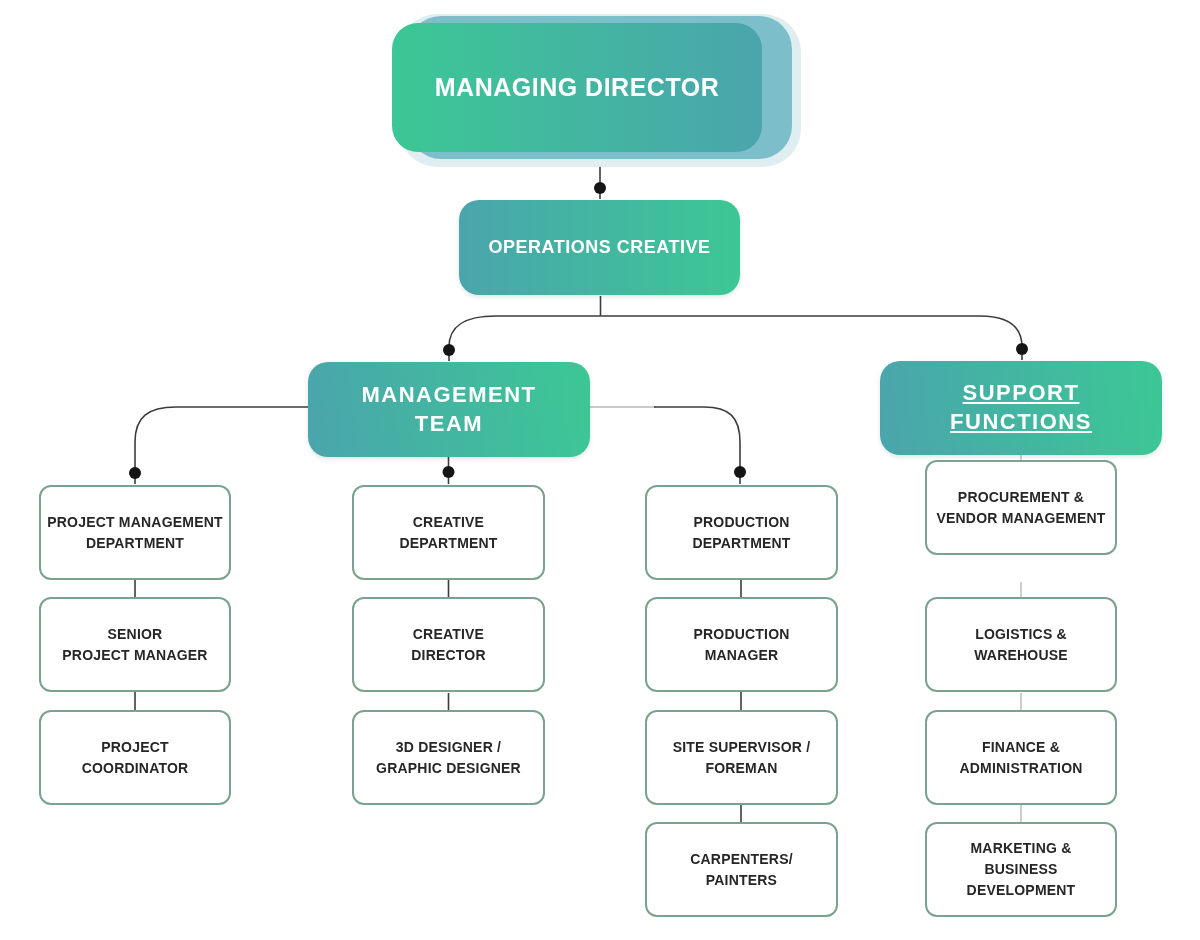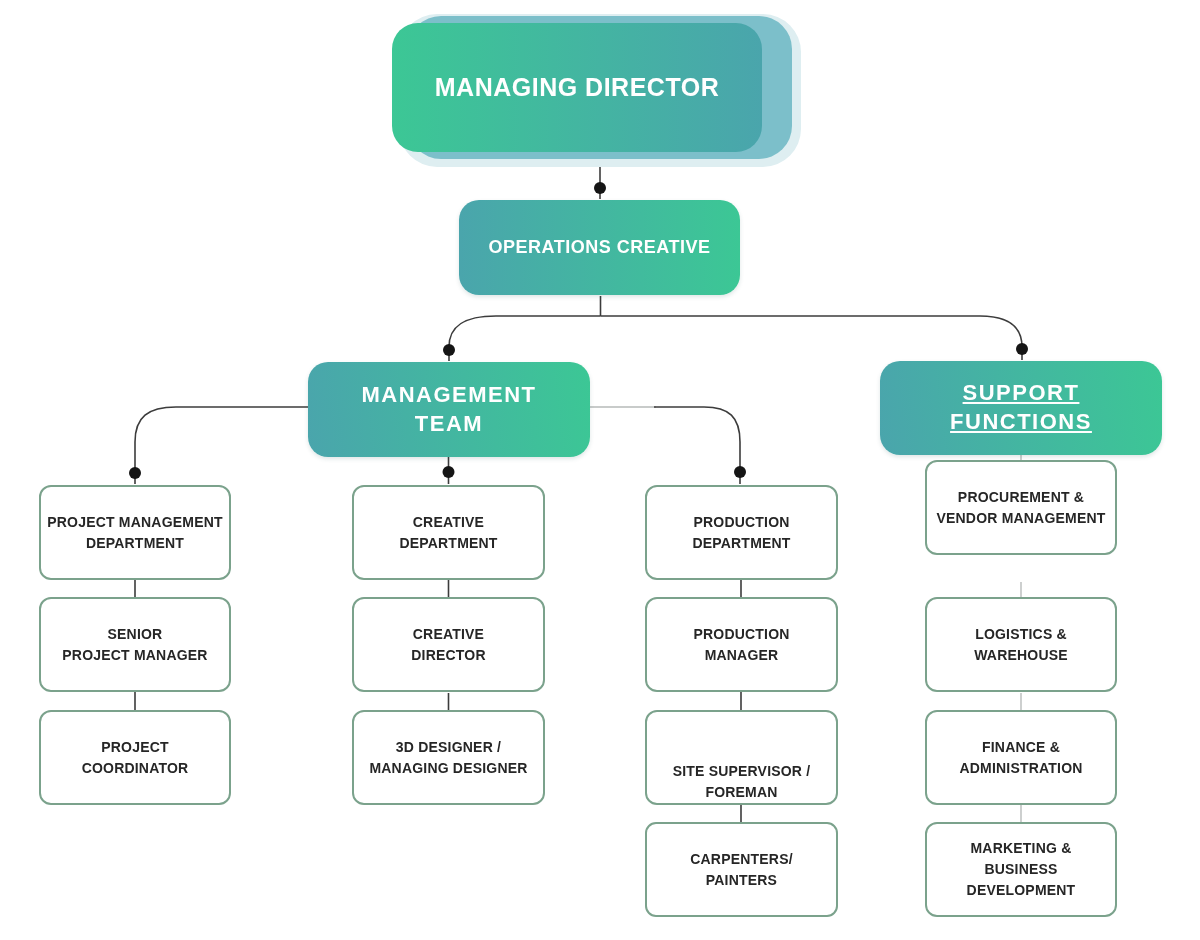--- a/index.html
+++ b/index.html
@@ -115,36 +115,36 @@
   <div class="leaf" style="left:352px;top:485px;width:193px;">
     <span class="label">CREATIVE
 DEPARTMENT</span>
   </div>
   <div class="leaf" style="left:352px;top:597px;width:193px;">
     <span class="label">CREATIVE
 DIRECTOR</span>
   </div>
   <div class="leaf" style="left:352px;top:710px;width:193px;">
     <span class="label">3D DESIGNER /
-MANAGING DESIGNER</span>
+GRAPHIC DESIGNER</span>
   </div>
 
   <div class="leaf" style="left:645px;top:485px;width:193px;">
     <span class="label">PRODUCTION
 DEPARTMENT</span>
   </div>
   <div class="leaf" style="left:645px;top:597px;width:193px;">
     <span class="label">PRODUCTION
 MANAGER</span>
   </div>
-  <div class="leaf" style="left:645px;top:710px;width:193px;align-items:flex-end;">
+  <div class="leaf" style="left:645px;top:710px;width:193px;">
     <span class="label">SITE SUPERVISOR /
 FOREMAN</span>
   </div>
-  <div class="leaf" style="left:645px;top:822px;width:193px;border-radius:11px;">
+  <div class="leaf" style="left:645px;top:822px;width:193px;">
     <span class="label">CARPENTERS/
 PAINTERS</span>
   </div>
 
   <div class="leaf" style="left:925px;top:460px;width:192px;">
     <span class="label">PROCUREMENT &amp;
 VENDOR MANAGEMENT</span>
   </div>
   <div class="leaf" style="left:925px;top:597px;width:192px;">
     <span class="label">LOGISTICS &amp;

